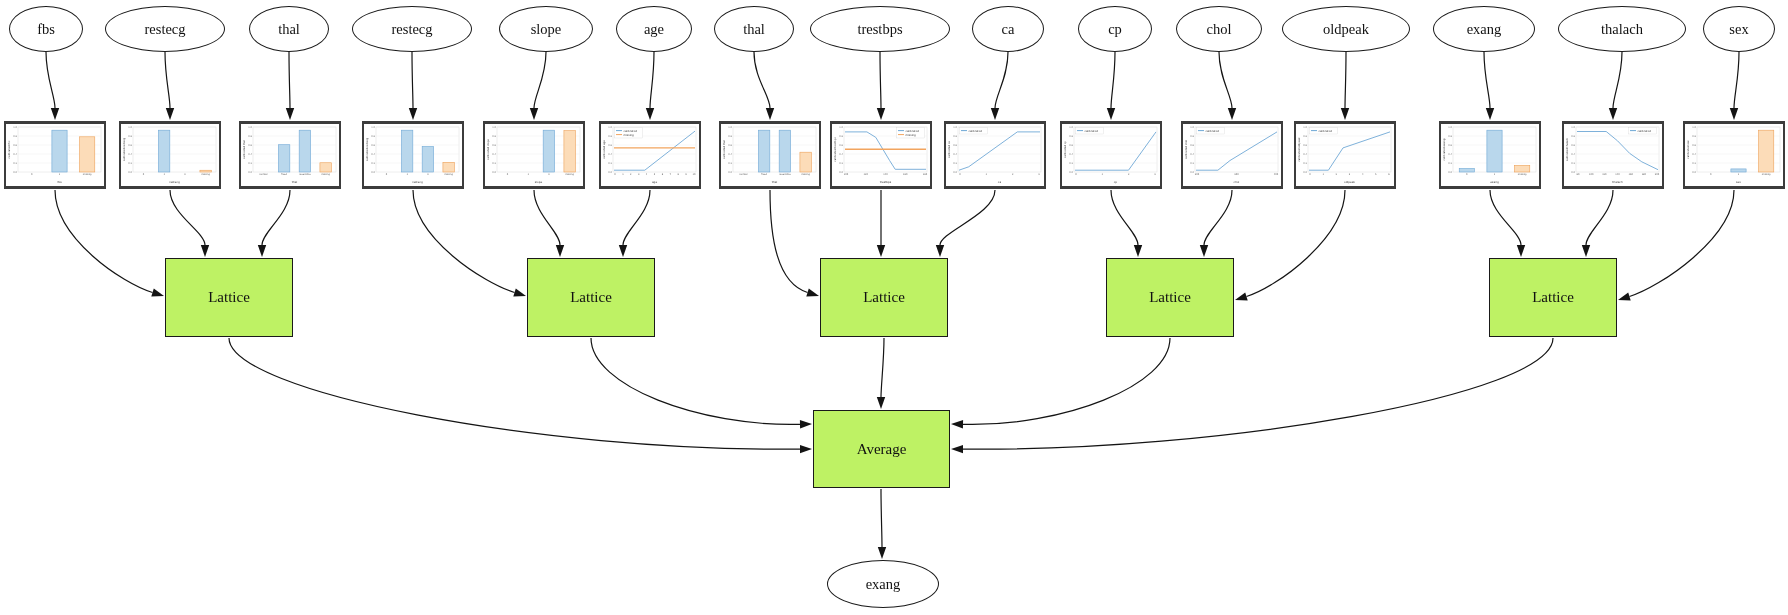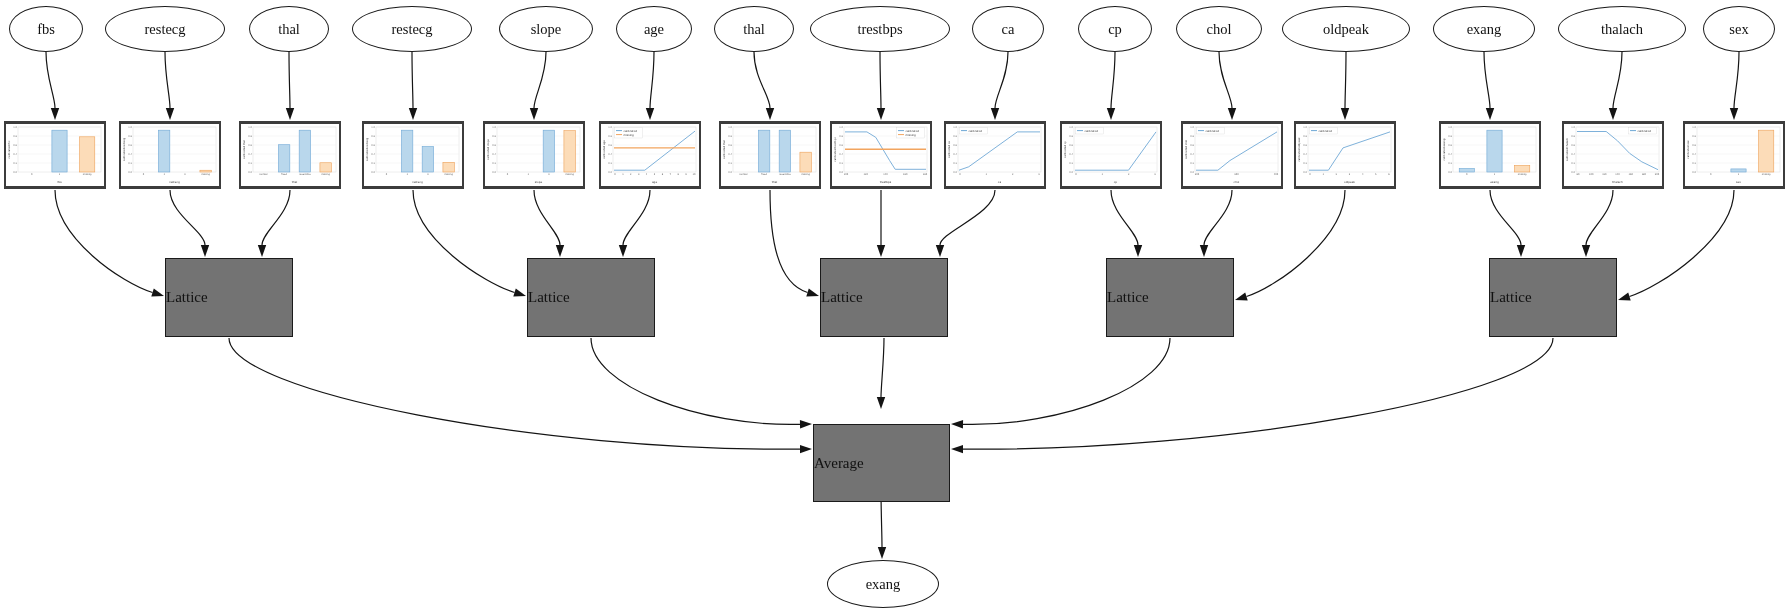--- a/index.html
+++ b/index.html
@@ -2,22 +2,22 @@
 <html><head>
 <meta charset="utf-8">
 <style>
   html,body{margin:0;padding:0;background:#fff;}
   #canvas{position:relative;width:1788px;height:615px;background:#fff;overflow:hidden;
           font-family:"Liberation Serif", serif;}
   #edges{position:absolute;left:0;top:0;}
   .ellipse{position:absolute;border:1.4px solid #1a1a1a;border-radius:50%;background:#fff;
            display:flex;align-items:center;justify-content:center;font-size:14.5px;color:#111;
            box-sizing:border-box;}
-  .box{position:absolute;border:1.4px solid #1a1a1a;background:#737373;display:flex;
-       align-items:center;font-size:15px;color:#111;box-sizing:border-box;}
+  .box{position:absolute;border:1.4px solid #1a1a1a;background:#bef264;display:flex;
+       align-items:center;justify-content:center;font-size:15px;color:#111;box-sizing:border-box;}
   .chart{position:absolute;background:#fff;border:2px solid #3c3c3c;border-top-width:3px;
          border-bottom-width:3px;box-sizing:content-box;}
   .chart svg{display:block;}
 </style>
 </head>
 <body>
 
 <div id="canvas">
   <svg id="edges" width="1788" height="615">
       <path d="M46,52 C46,78 55,96 55.0,108.0" fill="none" stroke="#141414" stroke-width="1.2"></path>
@@ -557,19 +557,19 @@
       <div class="box" style="left: 820px; top: 258px; width: 128px; height: 79px;">
         <span>Lattice</span>
       </div>
       <div class="box" style="left: 1106px; top: 258px; width: 128px; height: 79px;">
         <span>Lattice</span>
       </div>
       <div class="box" style="left: 1489px; top: 258px; width: 128px; height: 79px;">
         <span>Lattice</span>
       </div>
     </div>
-  <div class="box" id="avg" style="left:813px;top:424px;width:137px;height:78px;">
+  <div class="box" id="avg" style="left:813px;top:410px;width:137px;height:78px;">
     <span>Average</span>
   </div>
   <div class="ellipse" id="out" style="left:827px;top:560px;width:112px;height:48px;">
     <span>exang</span>
   </div>
 </div>
 
 </body></html>

